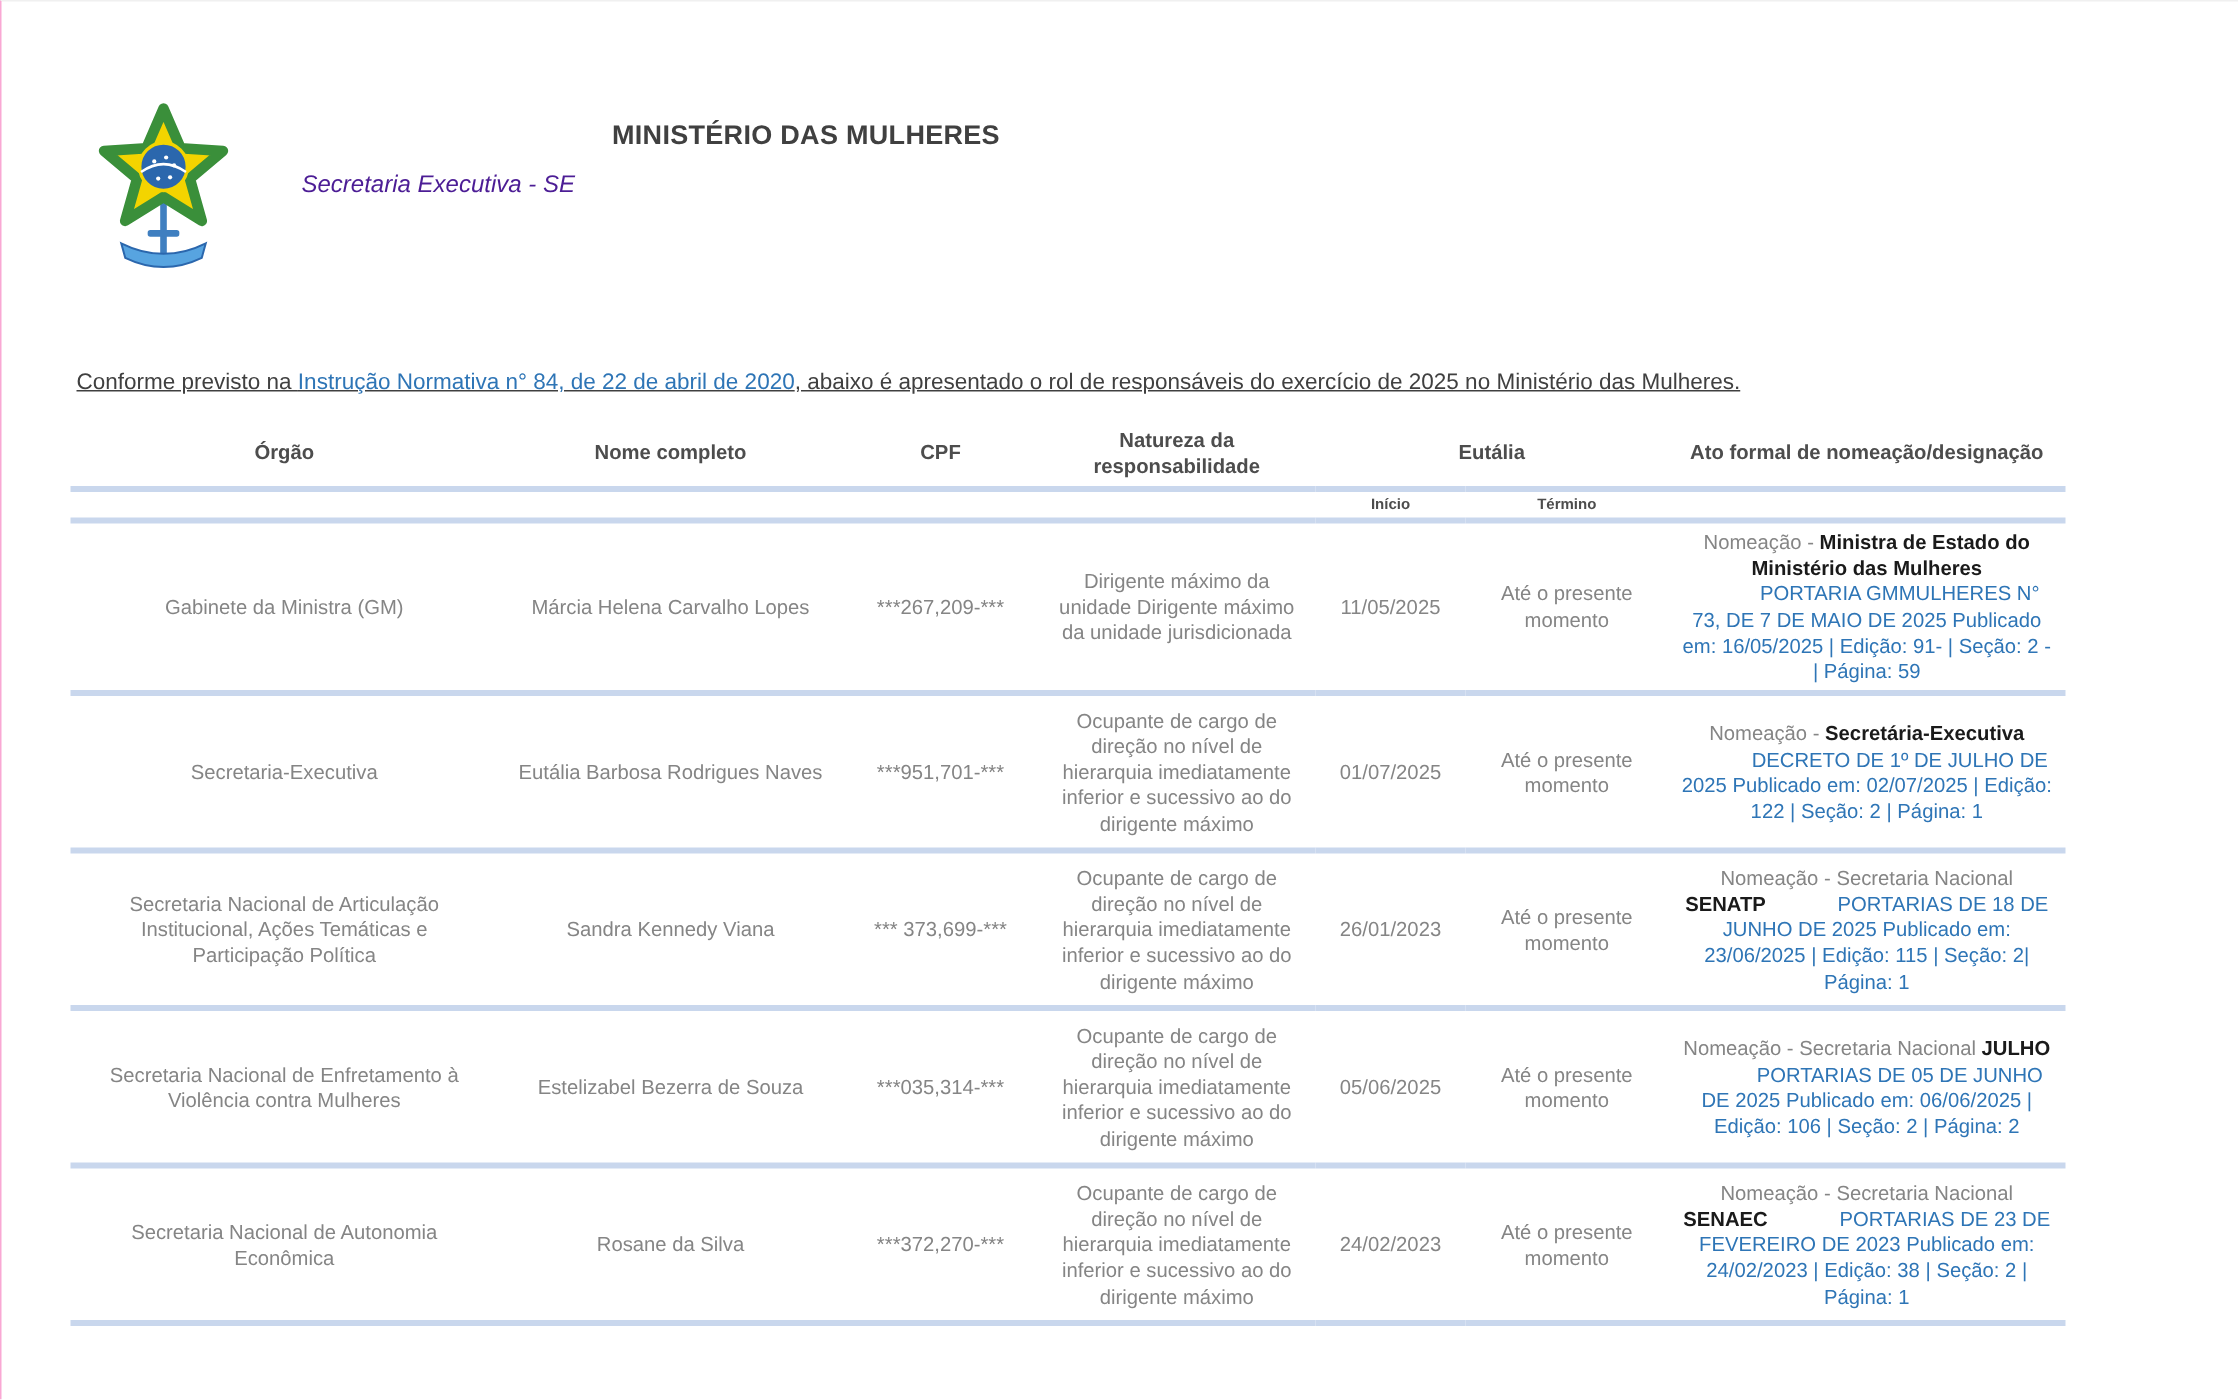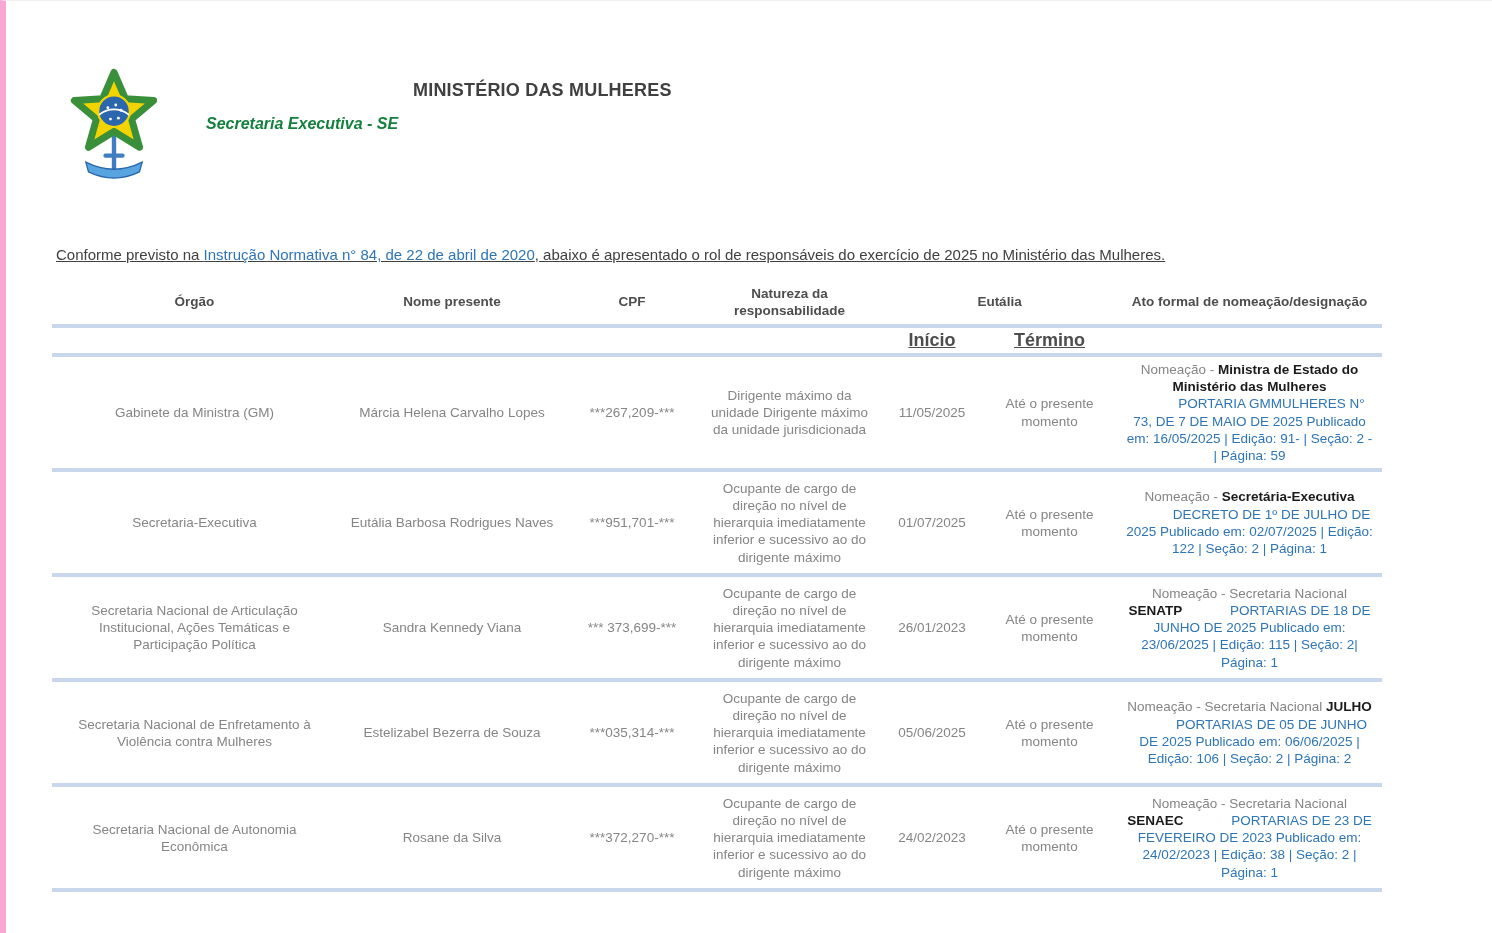--- a/index.html
+++ b/index.html
@@ -6,36 +6,36 @@
   html, body {
     width: 1492px; height: 933px;
     background: #ffffff;
     font-family: "Liberation Sans", "DejaVu Sans", sans-serif;
     overflow: hidden;
   }
   .page {
     position: relative;
     width: 1492px; height: 933px;
     background: #fff;
-    border-left: 6px solid #f9a8d4;
+    border-left: 1px solid #f9a8d4;
     border-top: 1px solid #f0f0f0;
   }
   
   .logo-wrap {
     position: absolute; left: 64px; top: 66px;
     width: 88px; height: 120px;
   }
   .ministry-name {
     position: absolute; left: 407px; top: 79px;
     font-size: 18px; font-weight: bold; color: #404040;
     letter-spacing: .2px;
   }
   .secretariat {
     position: absolute; left: 200px; top: 114px;
-    font-size: 16px; font-style: italic; color: #15803d; font-weight: bold;
+    font-size: 16px; font-style: italic; color: #4c1d95;
   }
   .doc-title {
     position: absolute; left: 737px; top: 170px;
     font-size: 29px; color: #595959;
   }
   .intro {
     position: absolute; left: 50px; top: 245px;
     width: 1320px; font-size: 15px; color: #404040; text-decoration: underline;
   }
   .intro a {
@@ -54,23 +54,22 @@
     word-wrap: break-word;
   }
   .roster thead tr.head-main th {
     height: 36px;
     font-size: 13.5px; font-weight: bold; color: #4d4d4d;
     line-height: 1.25;
   }
   .roster thead tr { border-bottom: 4px solid #c9d7ed; }
   .roster thead tr.head-sub th {
     height: 21px;
-    font-size: 18px; font-weight: bold; color: #4d4d4d;
+    font-size: 10px; font-weight: bold; color: #4d4d4d;
     padding: 2px 8px;
-    text-decoration: underline;
   }
   .roster tbody tr { border-bottom: 4px solid #c9d7ed; }
   .roster tbody td {
     font-size: 13.5px; color: #858585; line-height: 1.28;
   }
   .roster tbody tr.r1 td { height: 110px; }
   .roster tbody tr td { height: 105px; }
   td.ato {
     font-size: 12.8px; color: #1a1a1a; line-height: 1.35;
   }
@@ -113,21 +112,21 @@
         <col style="width:230px">
         <col style="width:130px">
       <col style="width:185px">
         <col style="width:100px">
         <col style="width:135px">
       <col style="width:265px">
     </colgroup>
     <thead>
       <tr class="head-main">
         <th>Órgão</th>
-        <th>Nome presente</th>
+        <th>Nome completo</th>
         <th>CPF</th>
         <th>Natureza da responsabilidade</th>
         <th colspan="2">Eutália</th>
         <th>Ato formal de nomeação/designação</th>
       </tr>
       <tr class="head-sub">
         <th></th>
         <th></th>
         <th></th>
         <th></th>

